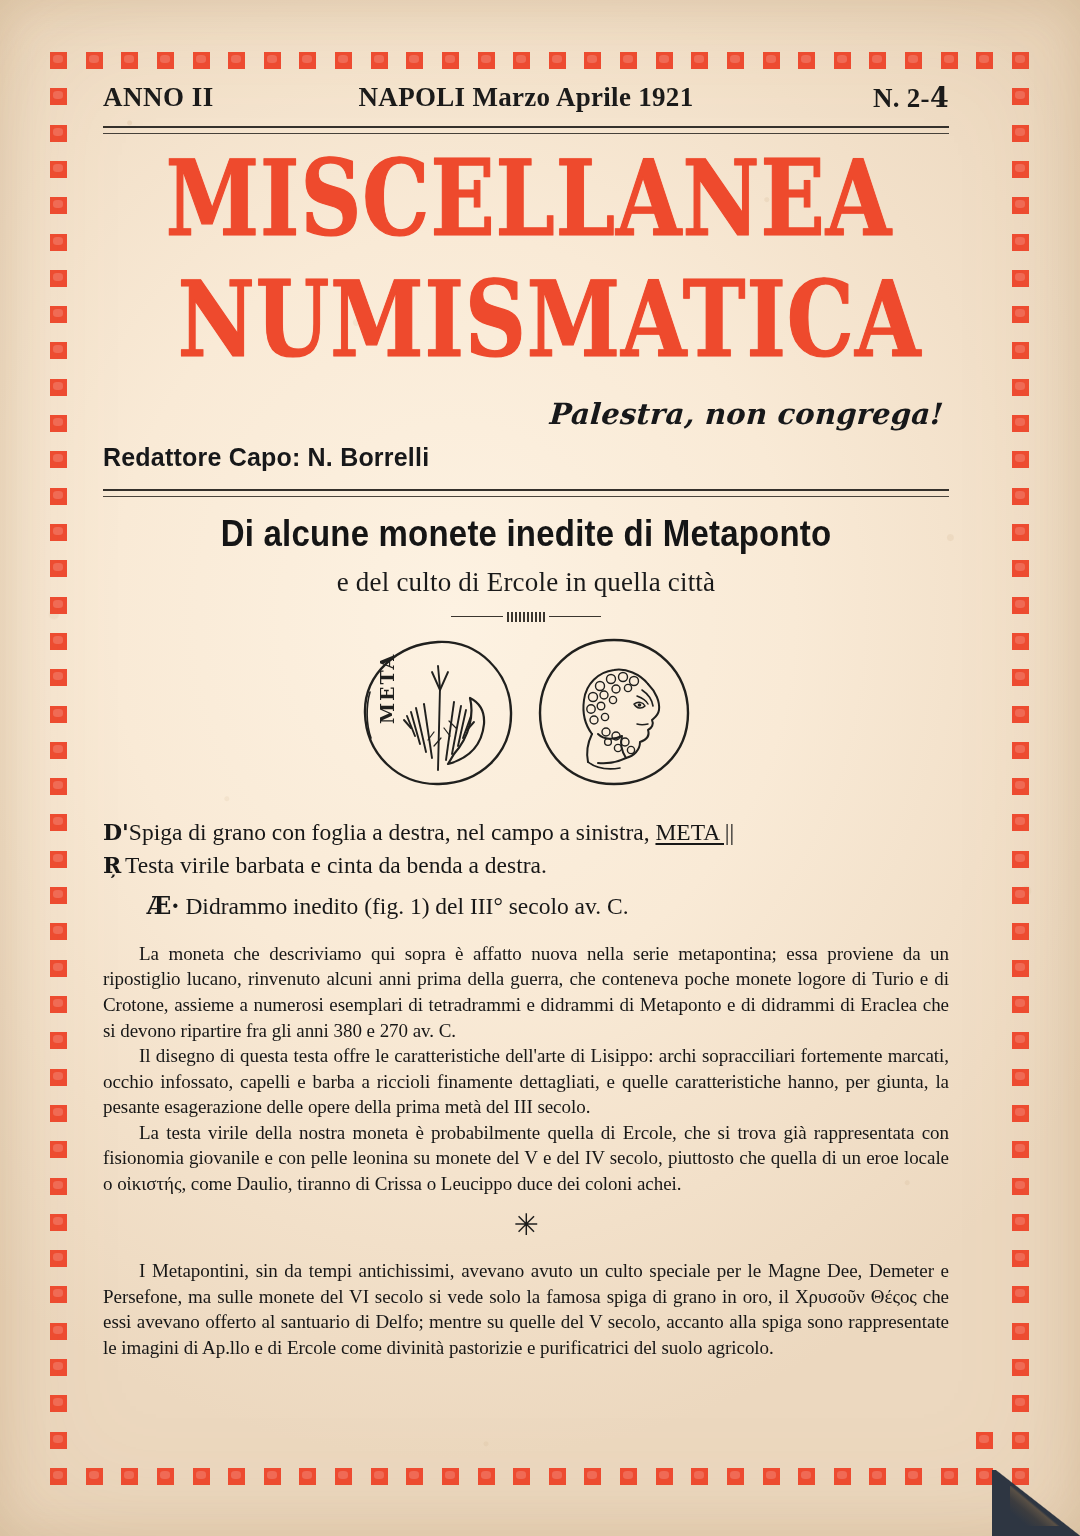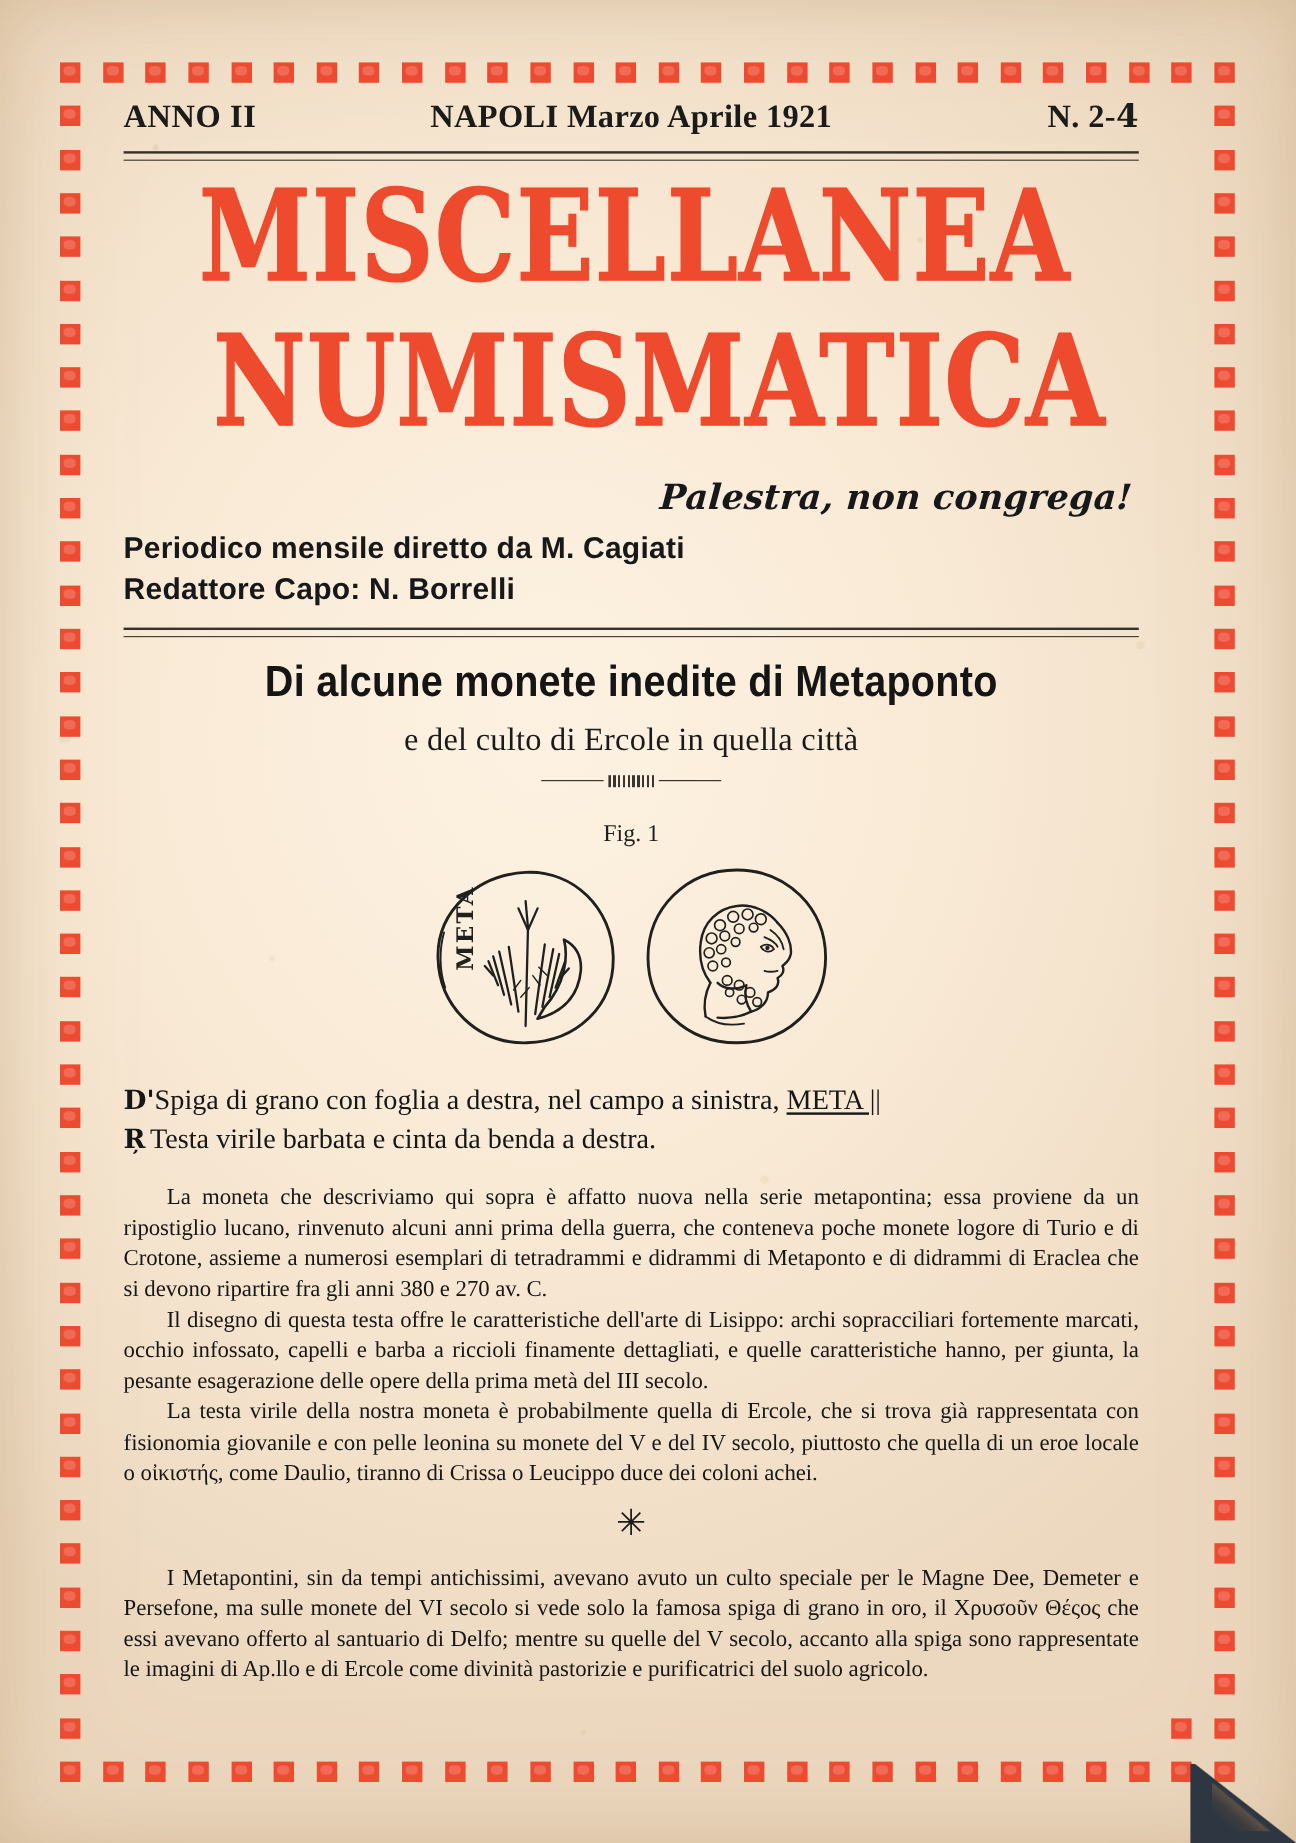--- a/index.html
+++ b/index.html
@@ -429,36 +429,34 @@
     <div class="masthead">
       <span class="line1">MISCELLANEA</span>
       <span class="line2">NUMISMATICA</span>
     </div>
 
     <div class="motto-wrap">
       <span class="motto">Palestra, non congrega!</span>
     </div>
 
     <div class="directors">
-      <div>Periodico mensile diretto da M. Cagiati</div>
       <div>Redattore Capo: N. Borrelli</div>
     </div>
 
     <div class="rule-double2"></div>
 
     <div class="art-title">Di alcune monete inedite di Metaponto</div>
     <div class="art-subtitle">e del culto di Ercole in quella città</div>
 
     <div class="orn-rule">
       <span class="seg l"></span>
       <span class="hatch"></span>
       <span class="seg r"></span>
     </div>
 
-    <div class="fig-cap">Fig. 1</div>
 
     <div class="coins">
 
       <svg width="168" height="160" viewBox="0 0 168 160">
         <g fill="none" stroke="#20201e" stroke-width="2.4" stroke-linecap="round" stroke-linejoin="round">
           <path d="M84 10 C124 8 156 40 157 80 C158 122 126 151 85 152 C44 153 12 122 11 81 C10 42 44 12 84 10 Z"></path>
           <path d="M16 60 C12 74 12 92 17 106" stroke-width="1.6"></path>
         </g>
         <g fill="none" stroke="#20201e" stroke-width="1.9" stroke-linecap="round">
 
@@ -543,20 +541,24 @@
       </svg>
     </div>
 
     <div class="desc">
       <div>
         <span class="sym">D'</span><span>Spiga di grano con foglia a destra, nel campo a sinistra, </span><span class="legend">META ||</span>
       </div>
       <div>
         <span class="sym">Ŗ</span><span>Testa virile barbata e cinta da benda a destra.</span>
       </div>
+      <div class="metal-line">
+        <span class="metal">Æ·</span>
+        <span>Didrammo inedito (fig. 1) del III° secolo av. C.</span>
+      </div>
     </div>
 
     <div class="body-text">
       <p>La moneta che descriviamo qui sopra è affatto nuova nella serie metapontina; essa proviene da un ripostiglio lucano, rinvenuto alcuni anni prima della guerra, che conteneva poche monete logore di Turio e di Crotone, assieme a numerosi esemplari di tetradrammi e didrammi di Metaponto e di didrammi di Eraclea che si devono ripartire fra gli anni 380 e 270 av. C.</p>
       <p>Il disegno di questa testa offre le caratteristiche dell'arte di Lisippo: archi sopracciliari fortemente marcati, occhio infossato, capelli e barba a riccioli finamente dettagliati, e quelle caratteristiche hanno, per giunta, la pesante esagerazione delle opere della prima metà del III secolo.</p>
       <p>La testa virile della nostra moneta è probabilmente quella di Ercole, che si trova già rappresentata con fisionomia giovanile e con pelle leonina su monete del V e del IV secolo, piuttosto che quella di un eroe locale o οἰκιστής, come Daulio, tiranno di Crissa o Leucippo duce dei coloni achei.</p>
     </div>
 
     <div class="dinkus">✳</div>
 

